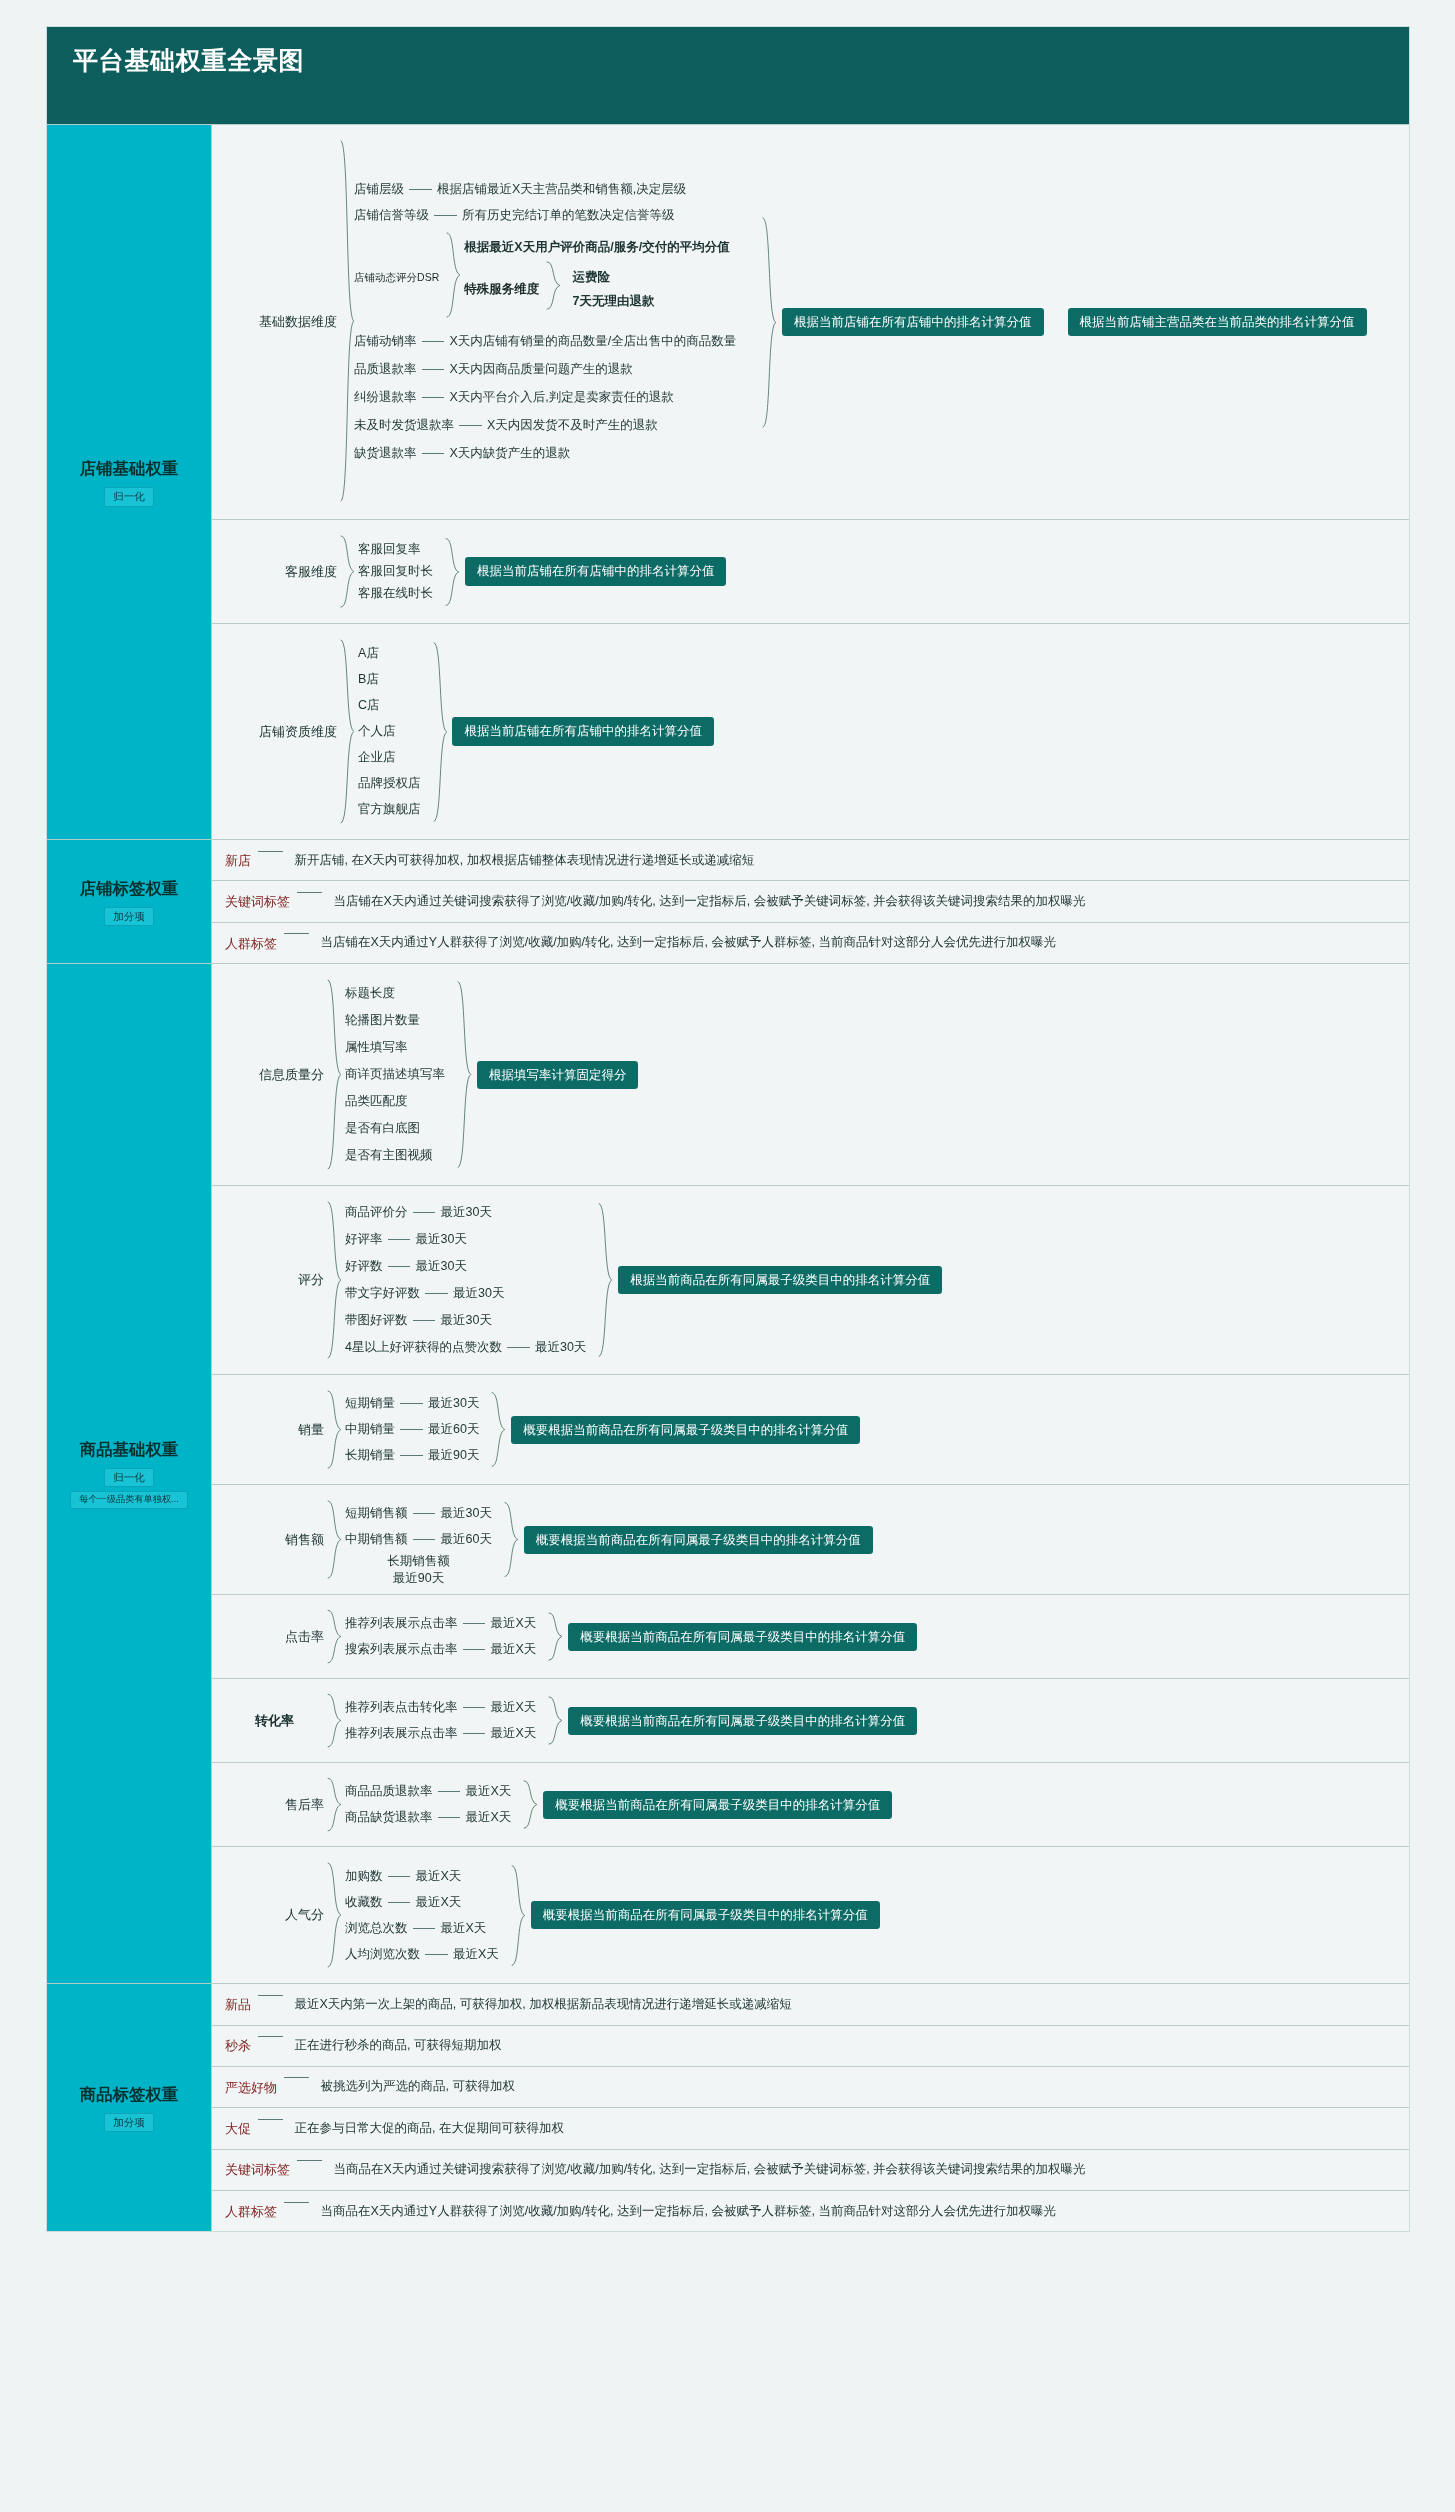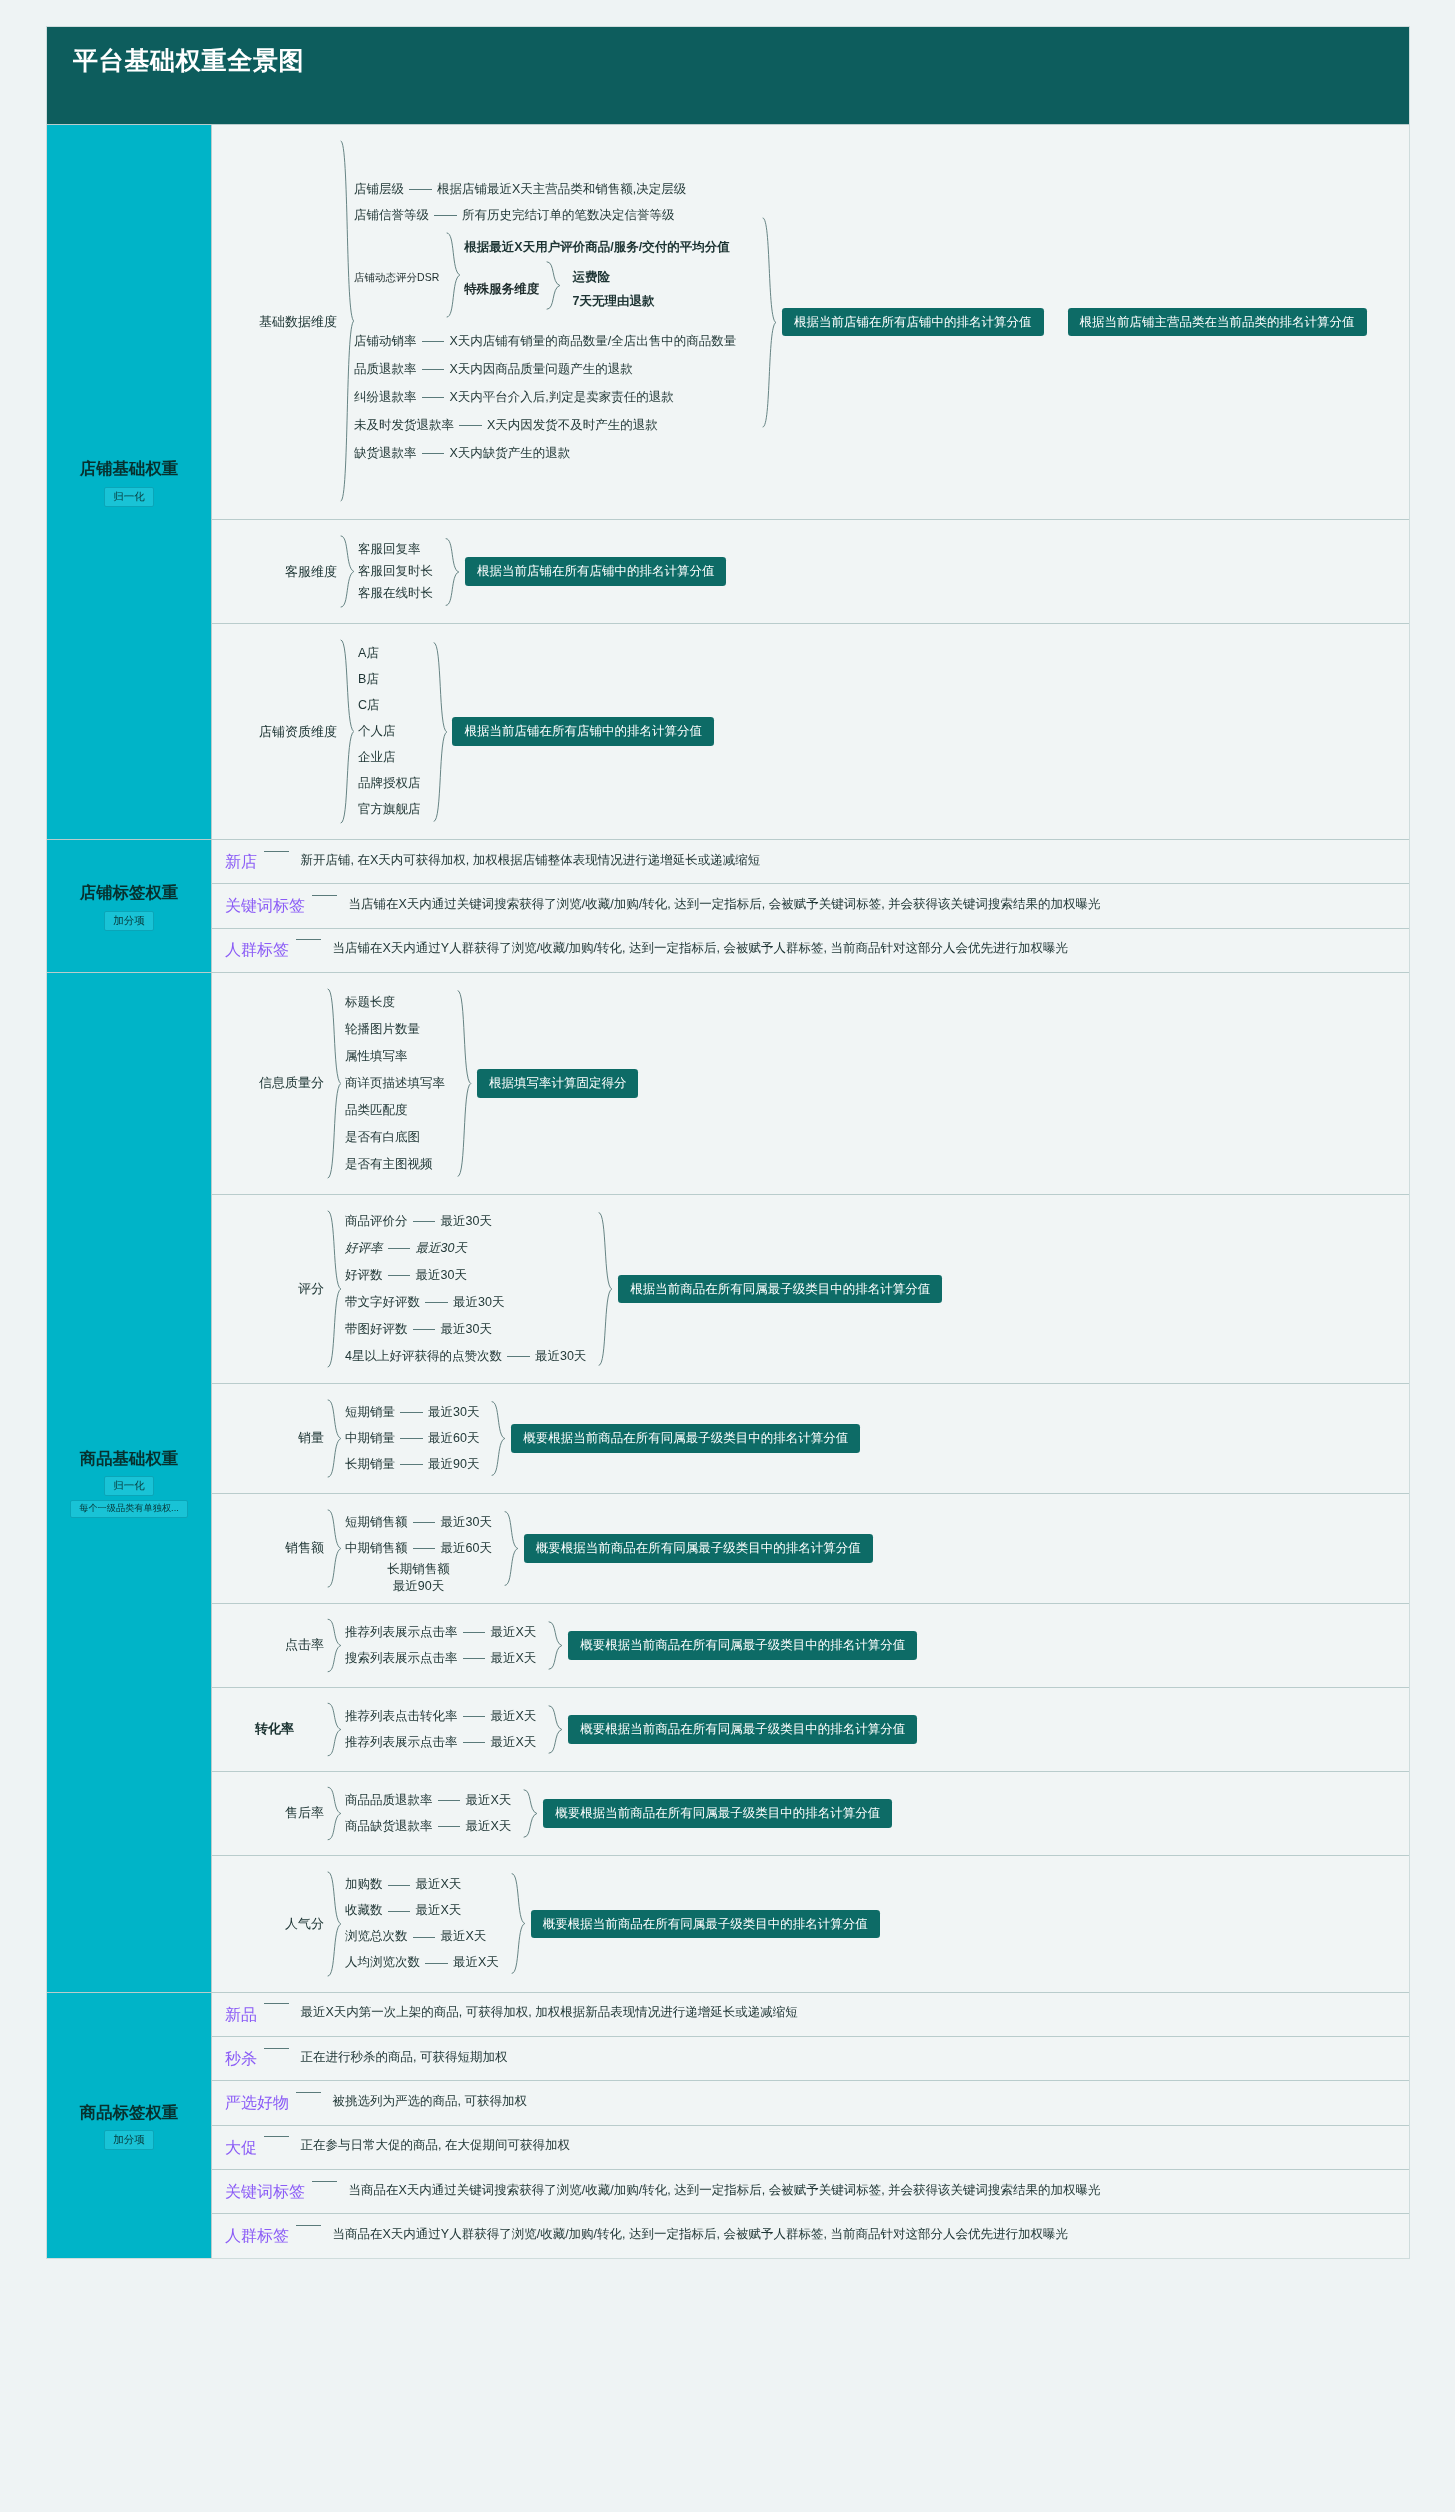--- a/index.html
+++ b/index.html
@@ -15,21 +15,21 @@
   .cat-cell .cat-name{font-size:16.4px;font-weight:bold;color:#07312f;line-height:1.4;}
   .cat-cell .tag{margin-top:6.6px;background:#19c3d6;border:0.7px solid #0aa5b8;color:#06383a;font-size:10.5px;padding:2px 8px;border-radius:2px;line-height:1.3;max-width:141px;overflow:hidden;text-overflow:ellipsis;white-space:nowrap;}
   .content-cell{flex:1;background:#f1f5f5;box-sizing:border-box;border-left:0.7px solid #b9cccc;}
   .block{border-bottom:0.7px solid #b9cccc;position:relative;box-sizing:border-box;}
   .block:last-child{border-bottom:none;}
   .tree{position:relative;padding:12px 13px;}
   .label{font-size:13px;color:#18302f;white-space:nowrap;}
   .pill{background:#0d6b66;color:#ffffff;font-size:12.5px;padding:6px 12px;border-radius:3.3px;white-space:nowrap;display:inline-block;line-height:1.3;}
   .simple-row{display:flex;align-items:flex-start;padding:10.5px 13px;border-bottom:0.7px solid #b9cccc;}
   .simple-row:last-child{border-bottom:none;}
-  .simple-row .lbl{font-size:16px;white-space:nowrap;color:#8b5cf6;padding-top:1.3px;}
+  .simple-row .lbl{font-size:13px;white-space:nowrap;color:#7f1d1d;padding-top:1.3px;}
   .simple-row .desc{font-size:12.5px;color:#1d3433;line-height:1.55;margin-left:5.3px;max-width:986px;}
   .connector{display:inline-block;width:25px;height:0.7px;background:#5a7a7a;margin:0 6.6px;vertical-align:middle;}
   .sub-list{display:flex;flex-direction:column;}
   .sub-item{display:flex;align-items:center;height:22.3px;font-size:12.5px;color:#1d3433;white-space:nowrap;}
   .hr-small{width:22.3px;height:0.7px;background:#5a7a7a;margin:0 5.3px;}
   .bracket{position:relative;width:14.5px;align-self:stretch;}
 </style>
 </head>
 <body>
 
@@ -296,21 +296,21 @@
               <svg width="14.5" height="164" viewBox="0 0 22 250">
                   <path d="M1 6 C14 6 8 119 21 125 C8 131 14 244 1 244" fill="none" stroke="#5a7a7a" stroke-width="1.4"></path>
                 </svg>
             </div>
             <div class="sub-list" style="margin-left:4px;">
               <div class="sub-item" style="height:27px;">
                   <span>商品评价分</span>
                   <span class="hr-small"></span>
                   <span>最近30天</span>
                 </div>
-              <div class="sub-item" style="height:27px;font-style:italic;">
+              <div class="sub-item" style="height:27px;">
                   <span>好评率</span>
                   <span class="hr-small"></span>
                   <span>最近30天</span>
                 </div>
               <div class="sub-item" style="height:27px;">
                   <span>好评数</span>
                   <span class="hr-small"></span>
                   <span>最近30天</span>
                 </div>
               <div class="sub-item" style="height:27px;">

